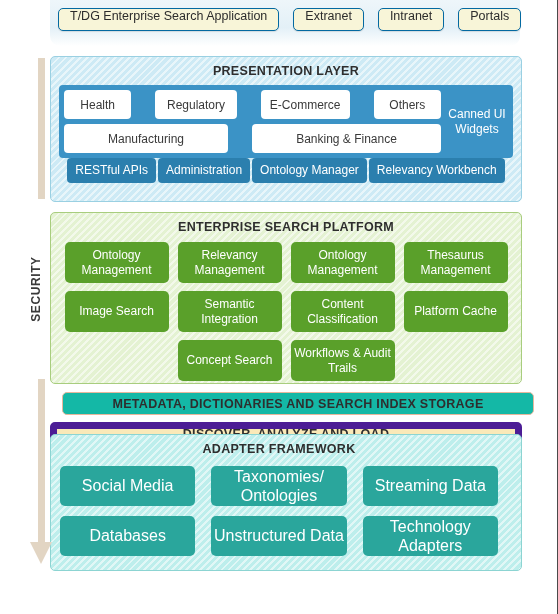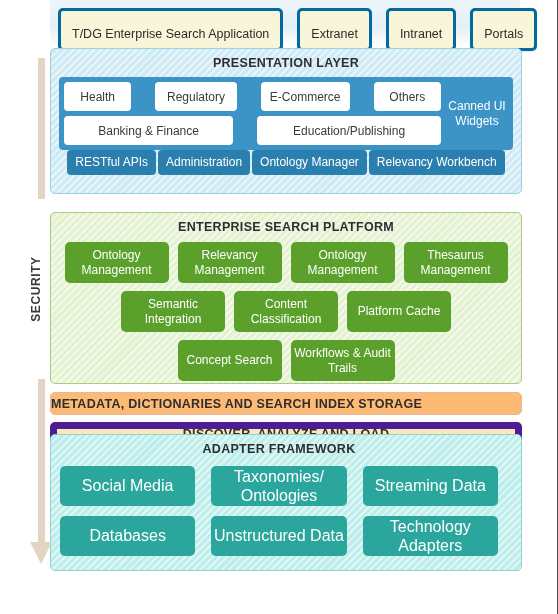--- a/index.html
+++ b/index.html
@@ -30,25 +30,25 @@
   #top-row {
     position: absolute;
     left: 58px; top: 8px;
     display: flex;
     align-items: center;
     gap: 14px;
     z-index: 2;
   }
   .cream-btn {
     background: #f8f5d8;
-    border: 3px solid #0369a1;
+    border: 1px solid #0369a1;
     border-radius: 5px;
     color: #2c2c2c;
     font-size: 12.5px;
-    padding: 17px 11px 6px 11px;
+    padding: 1px 11px 6px 11px;
     white-space: nowrap;
     box-shadow: 0 1px 1px rgba(0,0,0,0.10);
     line-height: 1.1;
   }
 
   
   #security-rail {
     position: absolute;
     left: 8px; top: 56px;
     width: 46px; height: 536px;
@@ -102,21 +102,21 @@
     background-image: repeating-linear-gradient(
       135deg,
       rgba(255,255,255,0.55) 0px,
       rgba(255,255,255,0.55) 2px,
       rgba(255,255,255,0) 2px,
       rgba(255,255,255,0) 5px);
   }
 
   
   #presentation-layer {
-    top: 48px; height: 146px;
+    top: 56px; height: 146px;
     background-color: #cdeaf5;
     border: 1px solid #9ad0e2;
     padding: 7px 8px 3px 8px;
   }
   #presentation-inner {
     margin-top: 7px;
     background: #3b93c6;
     border-radius: 4px;
     padding: 5px;
     display: flex;
@@ -195,23 +195,23 @@
     height: 41px;
     display: flex;
     align-items: center;
     justify-content: center;
     box-sizing: border-box;
   }
 
   
   #metadata-bar {
     top: 392px; height: 23px;
-    background: #fdba74;
+    background: #14b8a6;
     border: 1px solid #e6b79d;
-    display: flex; align-items: center; justify-content: flex-start;
+    display: flex; align-items: center; justify-content: center; margin-left: 12px;
   }
   #discover-bar {
     top: 422px; height: 23px;
     background: #fae9b8;
     border: 7px solid #4c1d95;
     display: flex; align-items: center; justify-content: center;
   }
 
   
   #adapter-layer {
@@ -264,22 +264,22 @@
 
   <div id="presentation-inner">
     <div id="presentation-grid">
       <div class="pres-row">
         <div class="white-chip" style="flex:1.02">Health</div>
         <div class="white-chip" style="flex:1.28">Regulatory</div>
         <div class="white-chip" style="flex:1.42">E-Commerce</div>
         <div class="white-chip" style="flex:1.02">Others</div>
       </div>
       <div class="pres-row">
+        <div class="white-chip" style="flex:1.10">Manufacturing</div>
         <div class="white-chip" style="flex:1.28">Banking &amp; Finance</div>
-        <div class="white-chip" style="flex:1.40">Education/Publishing</div>
       </div>
     </div>
     <div id="canned-widgets">Canned UI Widgets</div>
   </div>
 
   <div id="api-row">
     <div class="blue-chip">RESTful APIs</div>
     <div class="blue-chip">Administration</div>
     <div class="blue-chip">Ontology Manager</div>
     <div class="blue-chip">Relevancy Workbench</div>
@@ -290,20 +290,21 @@
   <div class="layer-title">ENTERPRISE SEARCH PLATFORM</div>
 
   <div class="esp-row">
     <div class="green-tile">Ontology Management</div>
     <div class="green-tile">Relevancy Management</div>
     <div class="green-tile">Ontology Management</div>
     <div class="green-tile">Thesaurus Management</div>
   </div>
 
   <div class="esp-row">
+    <div class="green-tile">Image Search</div>
     <div class="green-tile">Semantic Integration</div>
     <div class="green-tile">Content Classification</div>
     <div class="green-tile">Platform Cache</div>
   </div>
 
   <div class="esp-row">
     <div class="green-tile">Concept Search</div>
     <div class="green-tile">Workflows &amp; Audit Trails</div>
   </div>
 </div>

